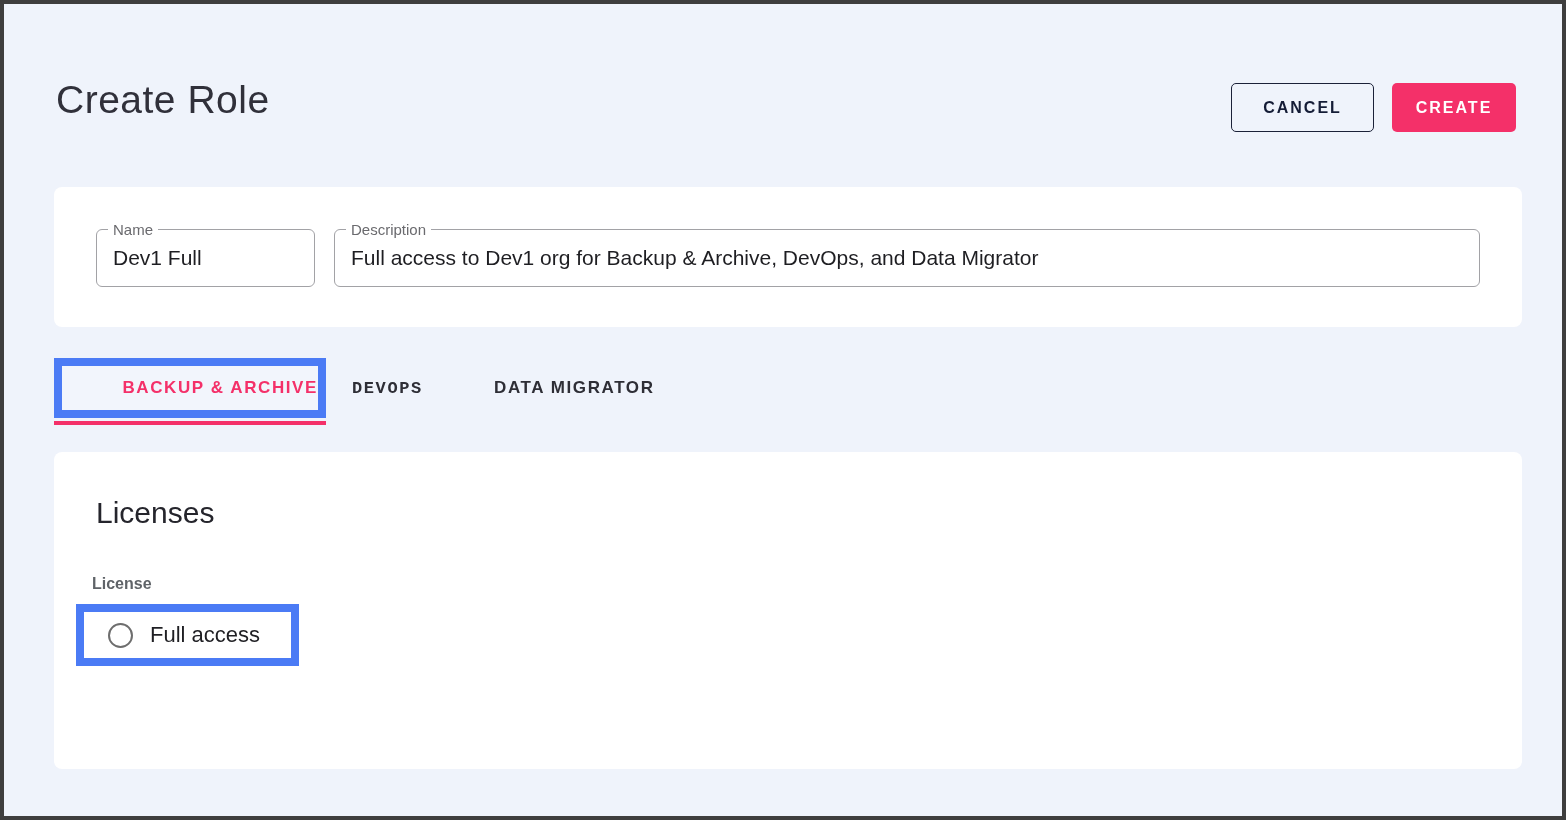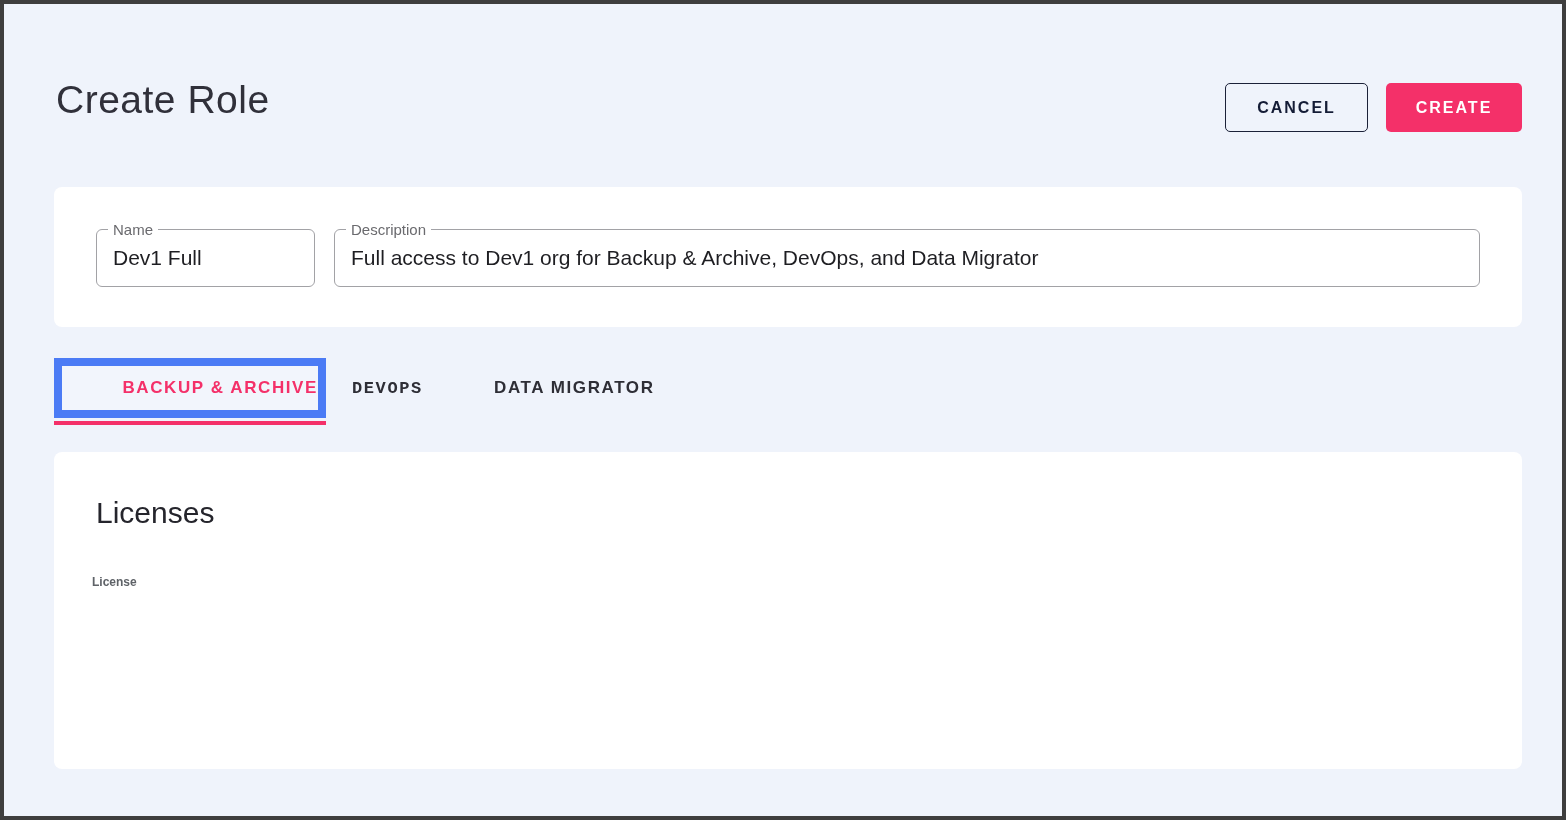--- a/index.html
+++ b/index.html
@@ -21,21 +21,21 @@
     top: 74px;
     margin: 0;
     font-size: 39px;
     font-weight: 400;
     color: #30303A;
     letter-spacing: 0.5px;
   }
   .header-actions {
     position: absolute;
     top: 79px;
-    right: 40px;
+    right: 46px;
     display: flex;
     gap: 18px;
     padding-left: 21px;
   }
   .btn {
     height: 49px;
     border-radius: 5px;
     font-family: "Liberation Sans", sans-serif;
     font-size: 16px;
     font-weight: bold;
@@ -45,21 +45,21 @@
     align-items: center;
     justify-content: center;
   }
   .btn-cancel {
     width: 143px;
     background: transparent;
     border: 1px solid #1B2138;
     color: #141C36;
   }
   .btn-create {
-    width: 136px;
+    width: 124px;
     background: #F43069;
     border: none;
     color: #FFFFFF;
   }
 
   
   .card {
     position: absolute;
     left: 50px;
     width: 1468px;
@@ -148,21 +148,21 @@
     top: 40px;
     margin: 4px;
     font-size: 30px;
     font-weight: 400;
     color: #25252C;
   }
   .group-label {
     position: absolute;
     left: 38px;
     top: 123px;
-    font-size: 12px;
+    font-size: 16px;
     font-weight: bold;
     color: #5F6368;
   }
   .radio-highlight {
     position: absolute;
     left: 22px;
     top: 152px;
     width: 223px;
     height: 62px;
     border: 8px solid #4B7BF5;
@@ -216,13 +216,17 @@
     <span>DEVOPS</span>
   </div>
   <div class="tab tab-migrator">
     <span>DATA MIGRATOR</span>
   </div>
 </div>
 
 <div class="card content-card">
   <h2 class="licenses-heading">Licenses</h2>
   <div class="group-label">License</div>
+  <div class="radio-highlight">
+    <span class="radio-circle"></span>
+    <span class="radio-label">Full access</span>
+  </div>
 </div>
 
 </body></html>

